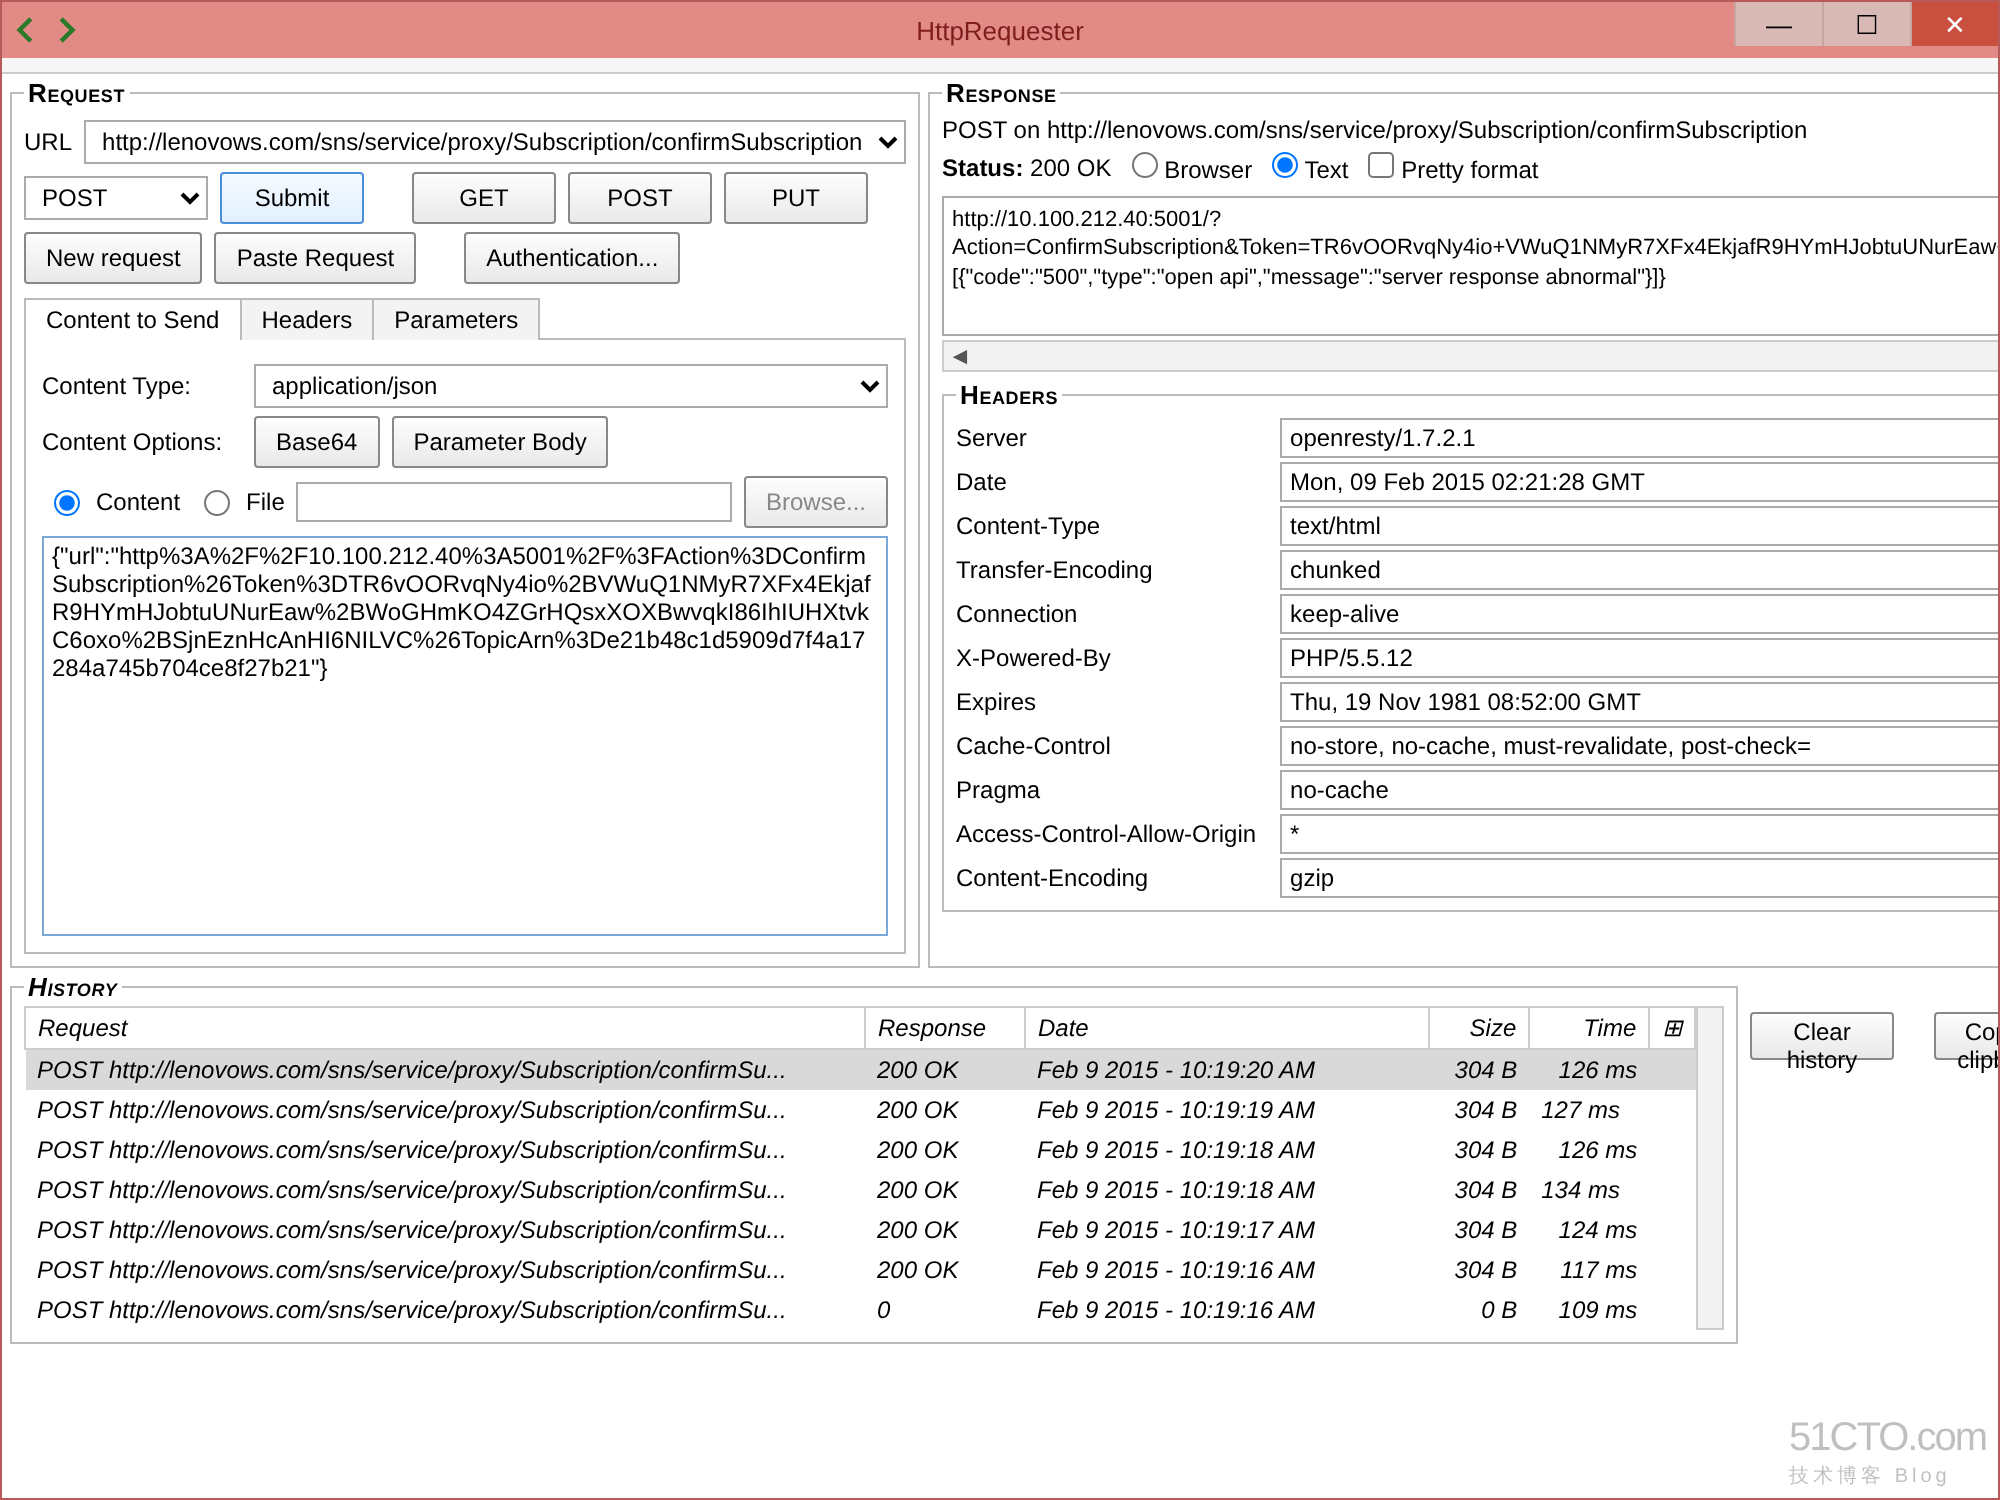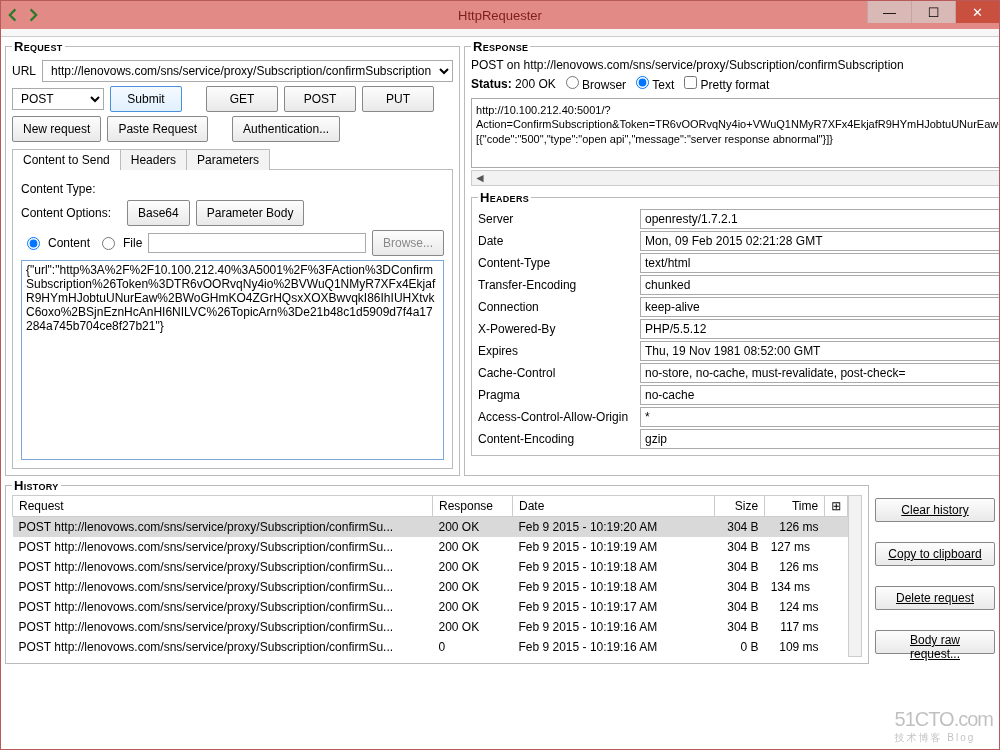--- a/index.html
+++ b/index.html
@@ -31,27 +31,27 @@
 .radio-row input[type=radio] { margin: 0 2px 0 6px; }
 .resp-summary { font-size: 12px; margin-top: 2px; }
 .resp-status { display: flex; align-items: center; gap: 10px; margin-top: 4px; }
 .resp-body { width: 100%; height: 70px; border: 1px solid #aaa; margin-top: 6px; padding: 4px; overflow: hidden; font-size: 11px; line-height: 1.3; }
 .hscroll { display:flex; justify-content:space-between; border:1px solid #ccc; background:#f2f2f2; height:16px; align-items:center; padding:0 2px; margin-top:2px; font-size:10px; color:#555;}
 .headers-box { margin-top: 4px; }
 .hrow { display: flex; align-items: center; margin-top: 2px; gap: 4px; }
 .hrow .hname { width: 158px; }
 .hrow .hval { flex: 1; height: 20px; border: 1px solid #aaa; padding: 2px 4px; overflow: hidden; white-space: nowrap; }
 .history-wrap { display: flex; gap: 6px; padding: 2px 4px 4px 4px; }
-.history-panel { flex: 1; }
+.history-panel { flex: 1; font-style: italic; }
 .hist-table { width: 100%; border-collapse: collapse; }
 .hist-table th { text-align: left; font-weight: normal; border: 1px solid #ccc; padding: 3px 6px; background: #fff; }
 .hist-table td { padding: 3px 6px; white-space: nowrap; overflow: hidden; }
 .hist-table tr.sel td { background: #d9d9d9; }
 .hist-scroll { width: 14px; background: #f2f2f2; border: 1px solid #ccc; }
-.hist-btns { width: 120px; display: flex; flex-direction: column; gap: 20px; padding-top: 20px; text-decoration: underline; }
+.hist-btns { width: 120px; display: flex; flex-direction: row; gap: 20px; padding-top: 20px; }
 .hist-btns button { height: 24px; }
 .watermark { position:absolute; right:6px; bottom:4px; font-size:20px; font-weight:normal; color:rgba(0,0,0,0.25); font-family:Arial; letter-spacing:-1px; text-shadow:1px 1px 0 rgba(255,255,255,0.4); pointer-events:none;margin-left:24px;}
 .watermark small{display:block;font-size:10px;letter-spacing:2px;color:rgba(0,0,0,0.25);}
 </style>
 </head>
 <body>
 
 <div class="titlebar">
   <div class="icons-left">
     <svg class="arrow" viewBox="0 0 10 10">
@@ -93,20 +93,21 @@
       <button class="btn">Authentication...</button>
     </div>
     <div class="tabs">
       <div class="tab active">Content to Send</div>
       <div class="tab">Headers</div>
       <div class="tab">Parameters</div>
     </div>
     <div class="tab-body">
       <div class="row">
         <label style="width:100px">Content Type:</label>
+        <select style="flex:1"><option>application/json</option></select>
       </div>
       <div class="row">
         <label style="width:100px">Content Options:</label>
         <button class="btn" style="min-width:60px">Base64</button>
         <button class="btn">Parameter Body</button>
       </div>
       <div class="row radio-row">
         <input type="radio" checked="" style="">
         <label>Content</label>
         <input type="radio" style="">

